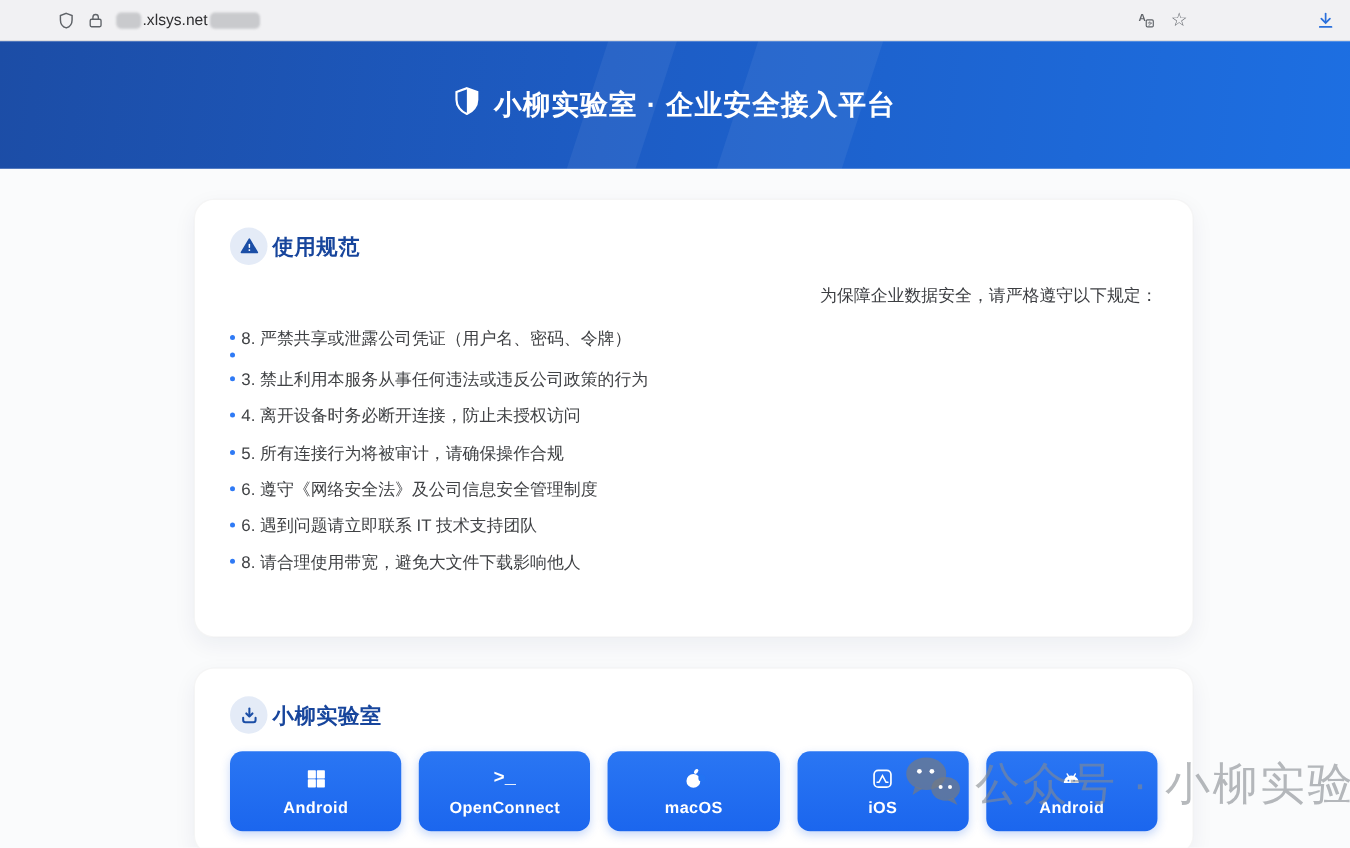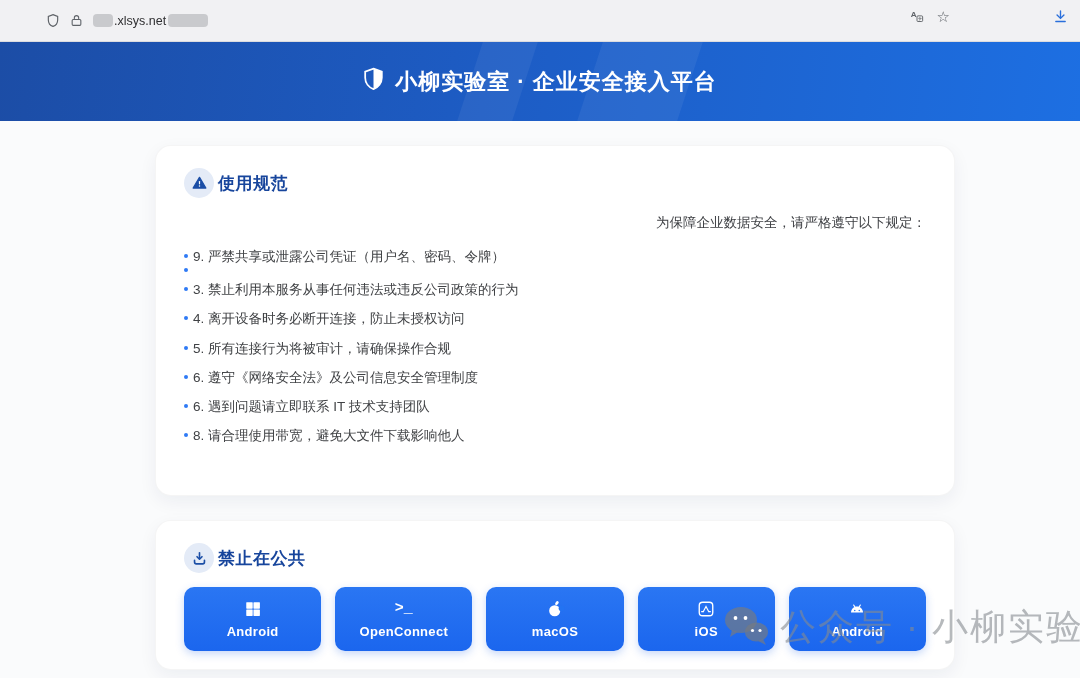--- a/index.html
+++ b/index.html
@@ -1,34 +1,34 @@
 <!DOCTYPE html>
 <html><head>
 <meta charset="utf-8">
 <style>
   * { margin:0; padding:0; box-sizing:border-box; }
   html,body { width:1080px; height:678px; overflow:hidden;
     font-family:"Liberation Sans", sans-serif; background:#fafbfc; }
 
   
-  .toolbar { height:42px; background:#f1f1f3; border-bottom:1px solid #dcdcdf;
+  .toolbar { height:33px; background:#f1f1f3; border-bottom:1px solid #dcdcdf;
     display:flex; align-items:center; padding:0 14px; position:relative; }
   .toolbar .lefticons { display:flex; align-items:center; gap:10px; margin-left:32px; }
   .toolbar svg { display:block; }
   .urlwrap { display:flex; align-items:center; margin-left:10px; font-size:12.5px; color:#2f2f31; }
   .blob { display:inline-block; height:13px; background:#c9cacd; border-radius:4px;
     filter:blur(0.7px); }
   .blob.b1 { width:20px; margin-right:1px; }
   .blob.b2 { width:40px; margin-left:2px; }
   .rt-icons { position:absolute; right:130px; top:0; height:33px; display:flex; align-items:center; gap:12px; }
   .dl-top { position:absolute; right:12px; top:0; height:33px; display:flex; align-items:center; }
   .star { font-size:15px; color:#5f6368; line-height:1; }
 
   
-  .app-header { height:79px; background:linear-gradient(97deg,#1c4da6 0%,#1d5cc4 45%,#1d6fe2 100%);
+  .app-header { height:102px; background:linear-gradient(97deg,#1c4da6 0%,#1d5cc4 45%,#1d6fe2 100%);
     display:flex; align-items:center; justify-content:center; position:relative; overflow:hidden; }
   .app-header .stripe { position:absolute; top:-20px; bottom:-20px; background:rgba(255,255,255,0.06);
     transform:skewX(-18deg); }
   .stripe.s1 { left:470px; width:55px; }
   .stripe.s2 { left:590px; width:100px; }
   .app-title { display:flex; align-items:center; gap:11px; position:relative; }
   .app-title h1 { color:#fff; font-size:22px; font-weight:bold; letter-spacing:1px; }
 
   
   .main { position:relative; }
@@ -127,21 +127,21 @@
           <rect x="11.1" y="9" width="1.8" height="5.2" rx="0.9" fill="#fff"></rect>
           <circle cx="12" cy="16.6" r="1.1" fill="#fff"></circle>
         </svg>
       </span>
       <h2>使用规范</h2>
     </div>
     <p class="intro">为保障企业数据安全，请严格遵守以下规定：</p>
     <ul class="rules">
       <li>
           <span class="dot"></span>
-          <span>9. 严禁共享或泄露公司凭证（用户名、密码、令牌）</span>
+          <span>8. 严禁共享或泄露公司凭证（用户名、密码、令牌）</span>
         </li>
       <li>
           <span class="dot"></span>
         </li>
       <li>
           <span class="dot"></span>
           <span>3. 禁止利用本服务从事任何违法或违反公司政策的行为</span>
         </li>
       <li>
           <span class="dot"></span>
@@ -168,21 +168,21 @@
 
   <div class="card download">
     <div class="card-head">
       <span class="icon-circle">
         <svg width="17" height="17" viewBox="0 0 24 24" fill="none" stroke="#1b4ea6" stroke-width="2.3" stroke-linecap="round" stroke-linejoin="round">
           <path d="M12 4v8"></path>
             <path d="M8.5 9.5 12 13l3.5-3.5"></path>
           <path d="M5 14.5v2.5c0 1.4 1.1 2.5 2.5 2.5h9c1.4 0 2.5-1.1 2.5-2.5v-2.5"></path>
         </svg>
       </span>
-      <h2>禁止在公共</h2>
+      <h2>小柳实验室</h2>
     </div>
     <div class="btn-row">
 
       <button class="dl-btn">
         <span class="icon-20">
           <svg width="18" height="18" viewBox="0 0 24 24" fill="#fff">
             <rect x="3" y="3" width="8.6" height="8.6" rx="0.8"></rect>
               <rect x="12.6" y="3" width="8.6" height="8.6" rx="0.8"></rect>
             <rect x="3" y="12.6" width="8.6" height="8.6" rx="0.8"></rect>
               <rect x="12.6" y="12.6" width="8.6" height="8.6" rx="0.8"></rect>

